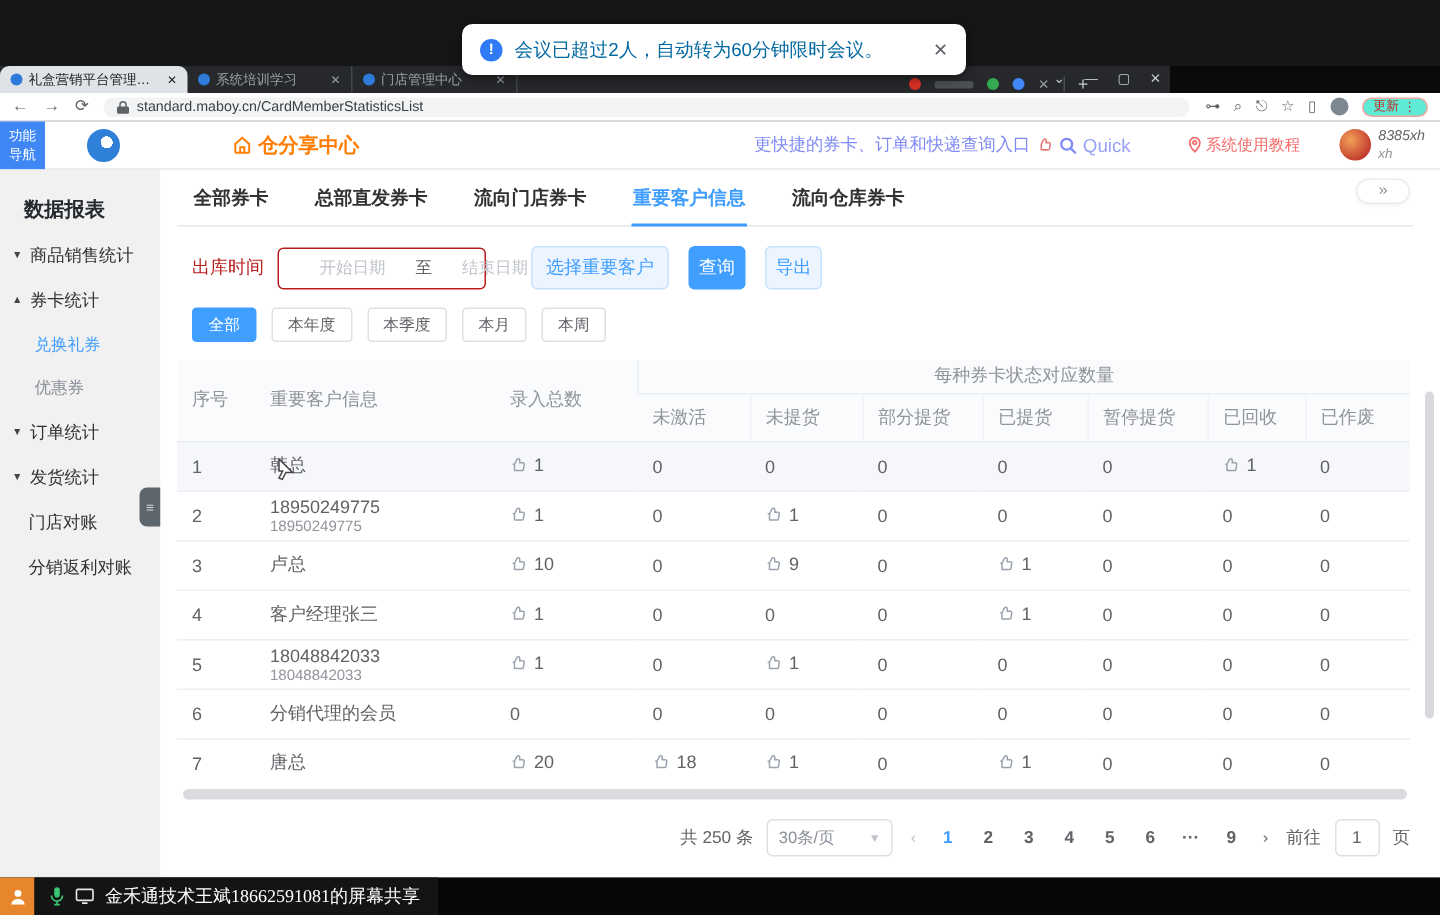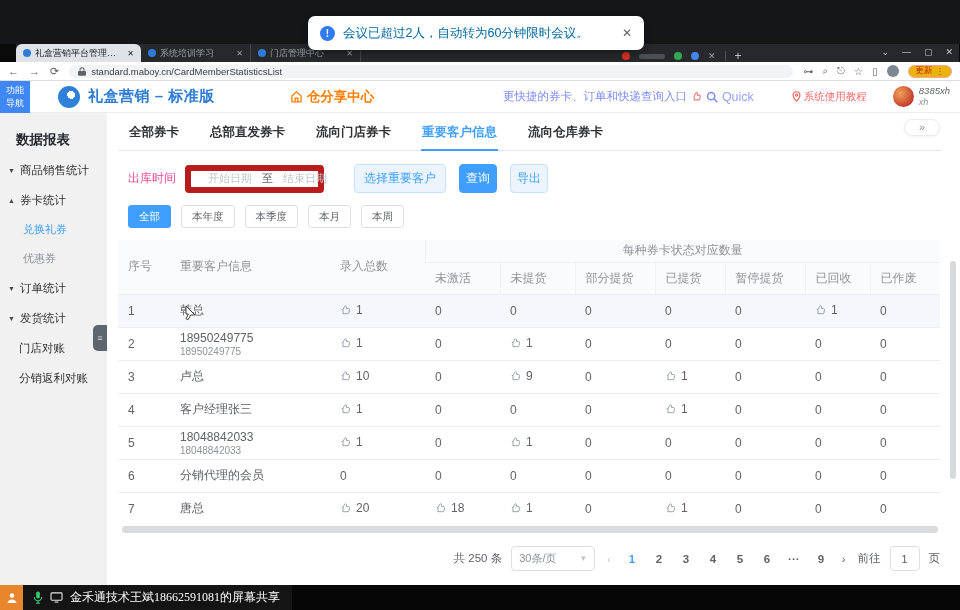--- a/index.html
+++ b/index.html
@@ -2,42 +2,42 @@
 <html><head>
 <meta charset="utf-8">
 <style>
   * { margin:0; padding:0; box-sizing:border-box; }
   html,body { background:#000; }
   body { font-family:"Liberation Sans","DejaVu Sans",sans-serif; }
   .screen { position:relative; width:960px; height:610px; background:#0a0a0b; overflow:hidden; }
 
   
   .chrome-top { position:absolute; left:0; top:0; width:960px; height:44px; background:#151618; }
-  .tabstrip { position:absolute; left:16px; top:44px; width:943px; height:18px; background:#26282b; display:flex; align-items:stretch; }
+  .tabstrip { position:absolute; left:0; top:44px; width:780px; height:18px; background:#26282b; display:flex; align-items:stretch; }
   .btab { display:flex; align-items:center; gap:4px; padding:0 7px; max-width:125px; min-width:110px; font-size:9px; color:#9aa0a6; border-right:1px solid #43464a; position:relative; }
   .btab.active { background:#dfe3e7; color:#202124; border-radius:6px 6px 0 0; border-right:none; }
   .favicon { width:8px; height:8px; border-radius:50%; background:#2f7bd9; flex:0 0 auto; }
   .btab .ttl { overflow:hidden; white-space:nowrap; text-overflow:ellipsis; flex:1; }
   .btab .tclose { font-size:8px; color:inherit; flex:0 0 auto; }
   .ghosts { position:absolute; left:606px; top:5px; display:flex; align-items:center; gap:9px; }
   .gdot { width:8px; height:8px; border-radius:50%; }
   .gbar { width:26px; height:5px; border-radius:2px; background:#4c5054; }
   .gx { color:#9aa0a6; font-size:9px; }
   .gsep { width:1px; height:10px; background:#4c5054; }
   .gplus { color:#c3c7cc; font-size:12px; }
   .winctl { position:absolute; right:6px; top:3px; display:flex; gap:13px; color:#c8ccd0; font-size:9px; }
   .toolbar { position:absolute; left:0; top:62px; width:960px; height:19px; background:#ffffff; border-bottom:1px solid #dcdee1; display:flex; align-items:center; padding:0 8px; gap:10px; }
   .navglyph { color:#5f6368; font-size:11px; line-height:1; }
   .urlpill { flex:1; height:13px; background:#f1f3f4; border-radius:7px; display:flex; align-items:center; gap:5px; padding:0 9px; max-width:730px; }
   .urlpill .lock { font-size:8px; color:#5f6368; }
   .urltext { font-size:9.5px; color:#3c4043; white-space:nowrap; }
   .tb-icons { display:flex; align-items:center; gap:9px; margin-left:auto; }
   .tbi { color:#5f6368; font-size:10px; }
   .tb-avatar { width:12px; height:12px; border-radius:50%; background:#7d8791; }
-  .updatepill { display:flex; align-items:center; gap:3px; height:13px; padding:0 7px; border:1px solid #f2a6a0; border-radius:8px; background:#eab308; color:#c5221f; font-size:8.5px; }
+  .updatepill { display:flex; align-items:center; gap:3px; height:13px; padding:0 7px; border:1px solid #f2a6a0; border-radius:8px; background:#5eead4; color:#c5221f; font-size:8.5px; }
 
   
   .banner { position:absolute; left:308px; top:16px; width:336px; height:34px; background:#ffffff; border-radius:7px; box-shadow:0 2px 8px rgba(0,0,0,.45); display:flex; align-items:center; padding:0 12px; gap:8px; z-index:60; }
   .banner .info { width:15px; height:15px; border-radius:50%; background:#2f7bf5; color:#fff; font-size:10px; font-weight:bold; display:flex; align-items:center; justify-content:center; flex:0 0 auto; }
   .banner .btext { font-size:12.5px; color:#0369a1; white-space:nowrap; }
   .banner .bclose { margin-left:auto; color:#5f6368; font-size:12px; }
 
   
   .appheader { position:absolute; left:0; top:81px; width:960px; height:32px; background:#fff; border-bottom:1px solid #ededed; display:flex; align-items:center; }
   .navtoggle { width:30px; height:32px; background:#3f87f5; color:#fff; font-size:9px; line-height:1.35; display:flex; flex-direction:column; align-items:center; justify-content:center; flex:0 0 auto; }
@@ -65,22 +65,22 @@
   .sb-handle { position:absolute; right:0; top:212px; width:14px; height:26px; background:#5d656d; border-radius:5px 0 0 5px; color:#d6d9dc; display:flex; align-items:center; justify-content:center; font-size:9px; letter-spacing:0; }
 
   
   .pane { flex:1; position:relative; padding:0 18px 0 11px; background:#fff; overflow:hidden; }
   .ctabs { margin-top:8px; height:30px; border-bottom:1px solid #e4e7ed; display:flex; align-items:flex-end; gap:0; padding-left:10px; position:relative; }
   .ctab { font-size:12.5px; font-weight:bold; color:#303133; padding:0 1px 9px 1px; margin-right:29px; white-space:nowrap; }
   .ctab.active { color:#409eff; border-bottom:2px solid #409eff; margin-bottom:-1px; padding-bottom:8px; }
   .collapse-pill { position:absolute; right:2px; top:-2px; width:36px; height:17px; background:#fff; border:1px solid #ebebeb; border-radius:9px; box-shadow:0 1px 3px rgba(0,0,0,.06); color:#8c9097; font-size:11px; line-height:15px; text-align:center; }
 
   .filterrow { margin-top:13px; display:flex; align-items:center; padding-left:10px; }
-  .flabel { font-size:12px; color:#ec4899; margin-right:9px; white-space:nowrap; }
-  .daterange { width:139px; height:28px; border:6px solid #b91c1c; border-radius:4px; display:flex; padding:0 7px; gap:10px; background:#fff; }
+  .flabel { font-size:12px; color:#b91c1c; margin-right:9px; white-space:nowrap; }
+  .daterange { width:139px; height:28px; border:1px solid #b91c1c; border-radius:4px; display:flex; align-items:center; padding:0 7px; gap:20px; background:#fff; }
   .daterange .ph { font-size:11px; color:#c0c4cc; white-space:nowrap; }
   .daterange .sep { font-size:11px; color:#606266; }
   .btn { height:29px; border-radius:4px; font-size:12px; display:inline-flex; align-items:center; justify-content:center; white-space:nowrap; }
   .btn-plain { background:#ecf5ff; border:1px solid #c6e2ff; color:#409eff; }
   .btn-primary { background:#409eff; border:1px solid #409eff; color:#fff; }
   .b-select { width:92px; margin-left:30px; }
   .b-search { width:38px; margin-left:13px; }
   .b-export { width:38px; margin-left:13px; }
 
   .quickrow { margin-top:12px; display:flex; gap:10px; padding-left:10px; }
@@ -194,21 +194,20 @@
     <span class="btext">会议已超过2人，自动转为60分钟限时会议。</span>
     <span class="bclose">✕</span>
   </div>
 
   <div class="appheader">
     <div class="navtoggle">
       <span>功能</span>
       <span>导航</span>
     </div>
     <div class="logo"></div>
-    <div class="brand">礼盒营销 – 标准版</div>
     <div class="sharecenter">
       <svg width="13" height="13" viewBox="0 0 14 14" fill="none" stroke="#ff7d00" stroke-width="1.4">
           <path d="M2 6.5 7 2l5 4.5V12a.8.8 0 0 1-.8.8H2.8A.8.8 0 0 1 2 12V6.5z"></path>
           <path d="M5.5 12.8V8.8h3v4"></path>
         </svg>
       <span>仓分享中心</span>
     </div>
     <div class="hdr-right">
       <span class="quicklink">
         <span>更快捷的券卡、订单和快递查询入口</span>

